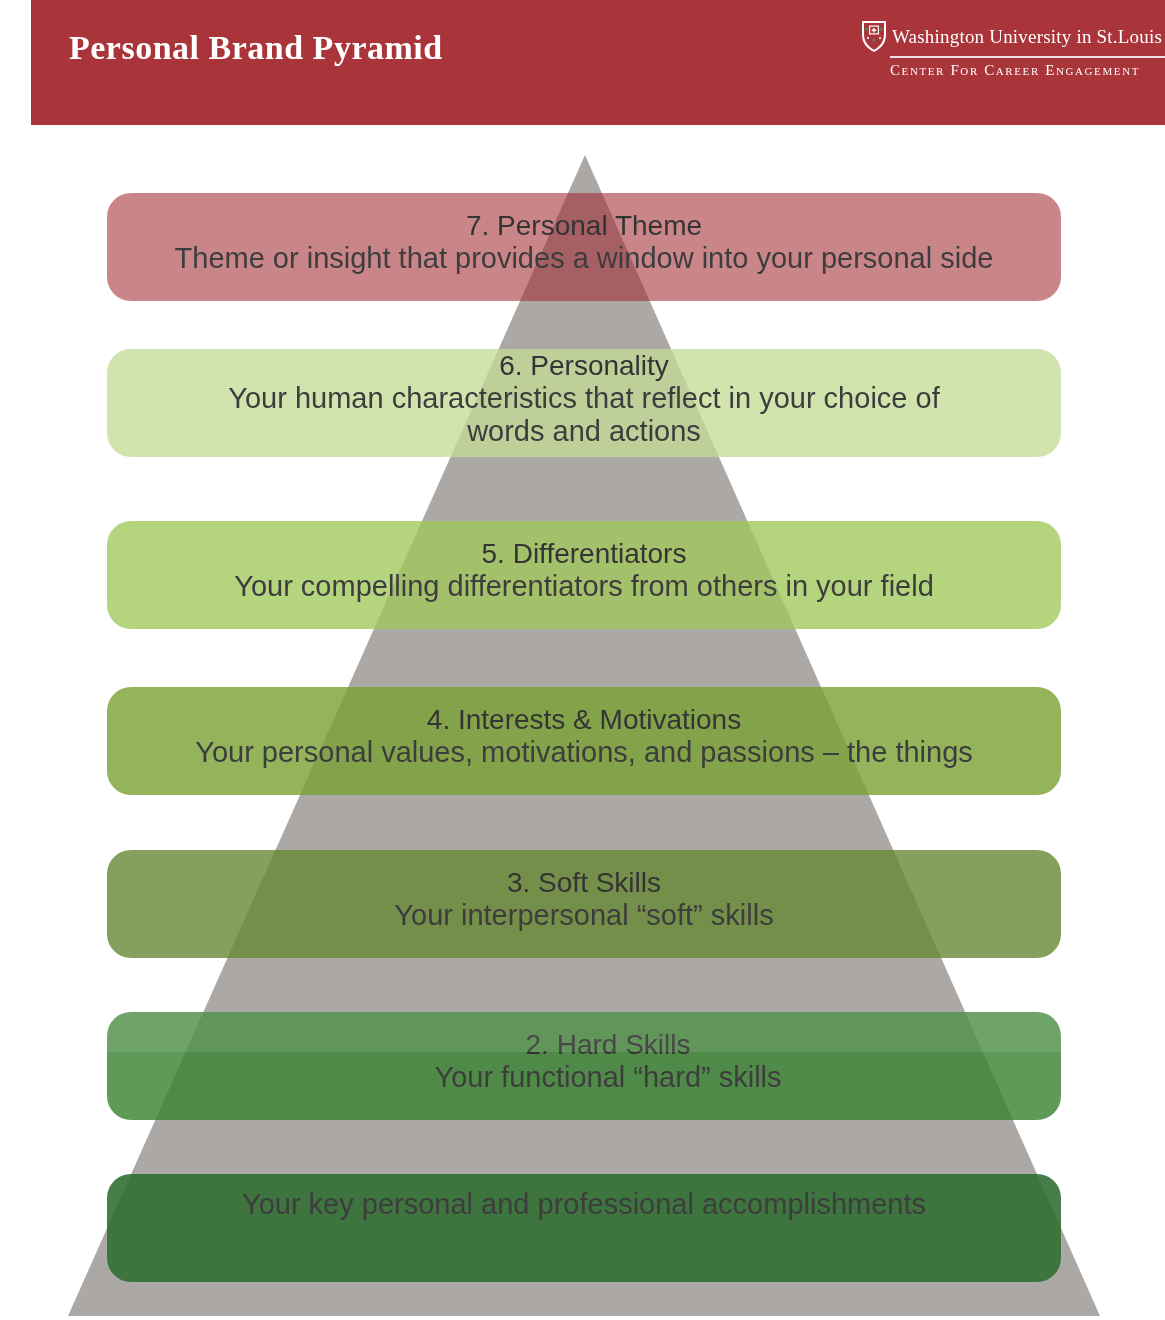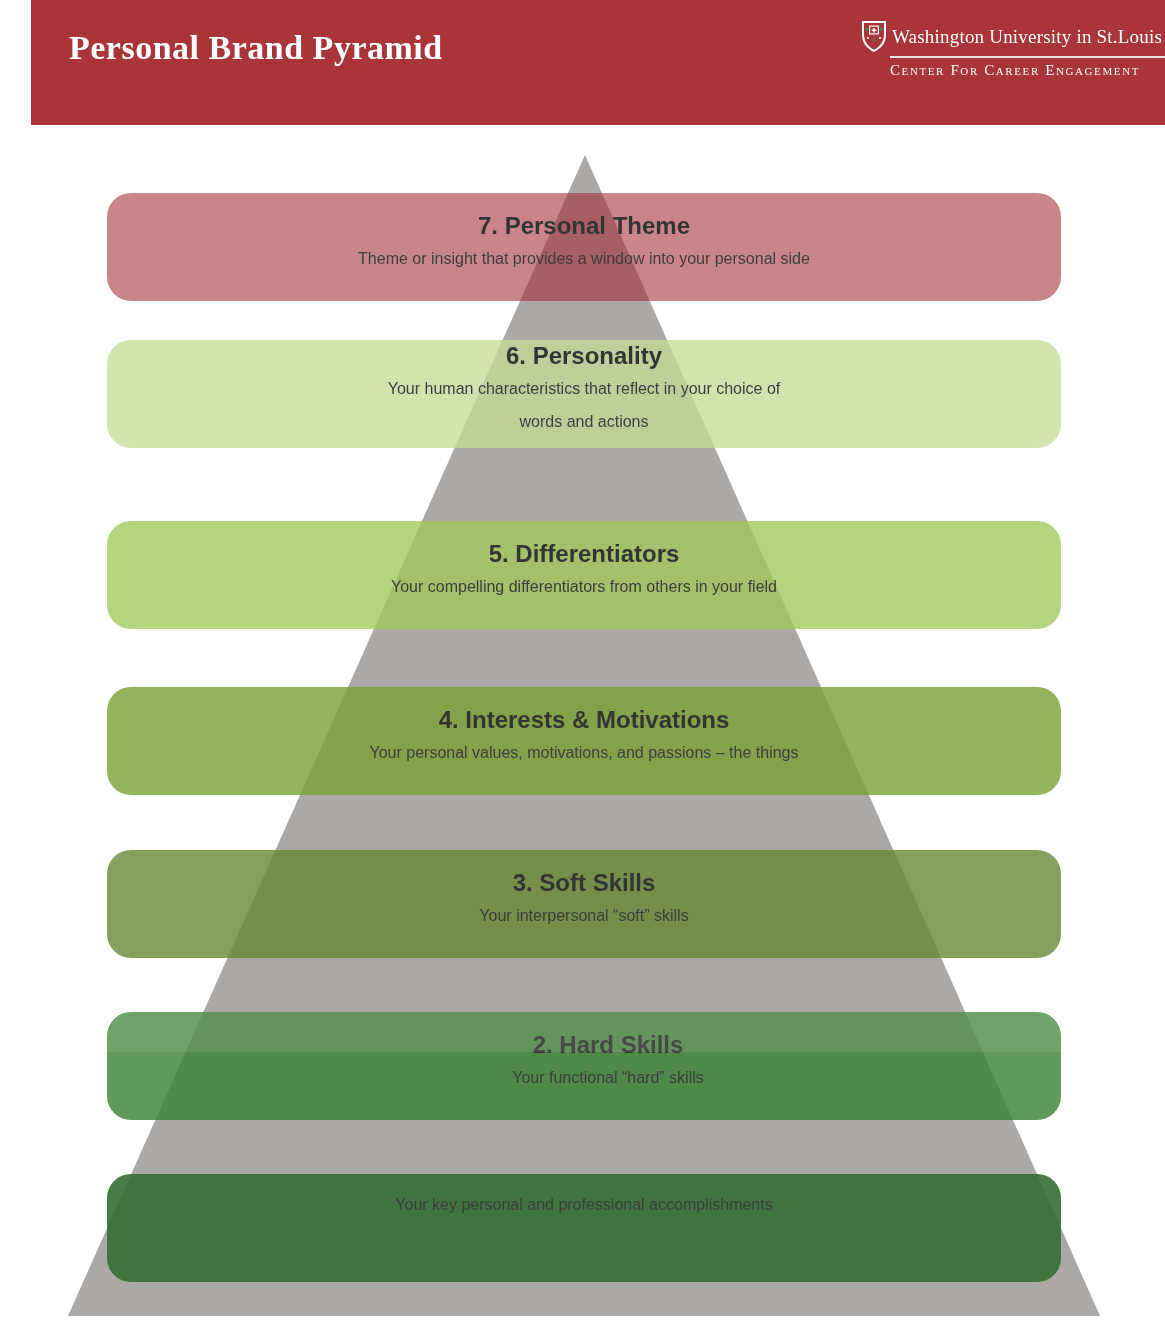--- a/index.html
+++ b/index.html
@@ -78,46 +78,46 @@
     border-radius: 24px;
     display: flex;
     flex-direction: column;
     align-items: center;
     justify-content: center;
     padding-bottom: 10px;
     box-sizing: border-box;
     text-align: center;
   }
   .band-7 { top: 193px; }
-  .band-6 { top: 340px; justify-content: flex-end; }
+  .band-6 { top: 349px; }
   .band-5 { top: 521px; }
   .band-4 { top: 687px; }
   .band-3 { top: 850px; }
   .band-2 { top: 1012px; padding-left: 48px; }
   .band-1 { top: 1174px; }
   
   .band-2::after {
     content: '';
     position: absolute;
     left: 0; right: 0; top: 0;
     height: 40px;
     background: rgba(255,255,255,0.10);
     border-radius: 24px 24px 0 0;
     pointer-events: none;
   }
   .band-1 { justify-content: flex-start; padding-top: 14px; }
   .band-title {
-    font-weight: bold;
-    font-size: 24px;
+    font-weight: normal;
+    font-size: 28px;
     line-height: 33px;
     color: #343434;
     white-space: pre;
   }
   .band-desc {
-    font-size: 16px;
+    font-size: 29px;
     line-height: 33px;
     color: #3d3d3d;
     white-space: pre-line;
   }
 </style>
 </head>
 <body>
 
 <div class="page">
 

